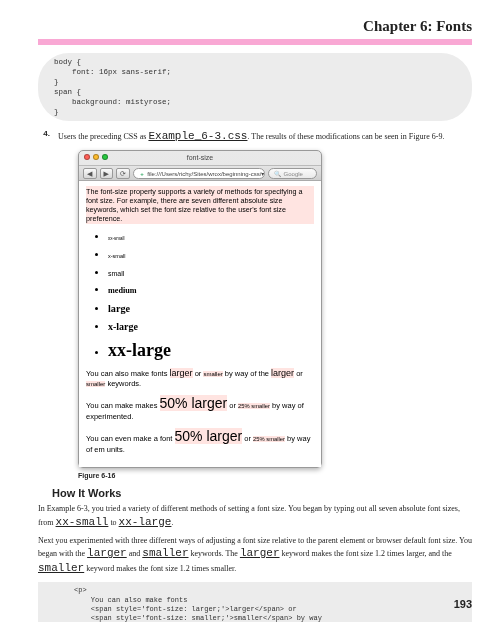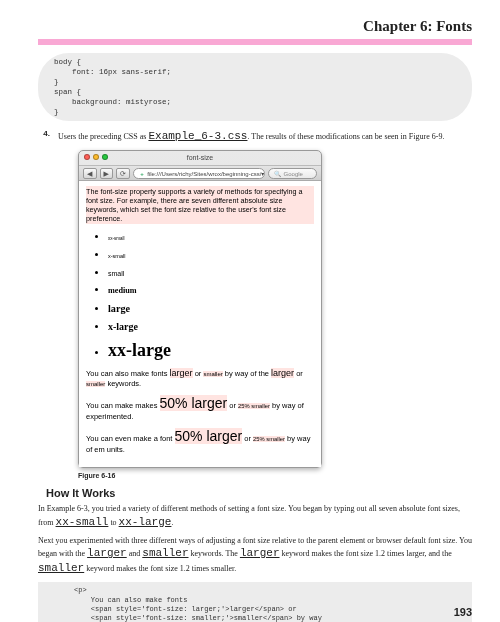--- a/index.html
+++ b/index.html
@@ -147,40 +147,40 @@
   .fig-caption {
     font-family: Arial, sans-serif;
     font-size: 7px;
     font-weight: bold;
     margin: 4px 0 8px 40px;
   }
   .h2 {
     font-family: Arial, sans-serif;
     font-size: 11px;
     font-weight: bold;
-    margin: 8px 0 5px 8px;
+    margin: 8px 0 5px 14px;
   }
   .para {
     font-size: 8px;
     line-height: 1.35;
     margin: 0 0 6px 0;
   }
   .code-block2 {
     background: #ececec;
     font-family: "Courier New", monospace;
     font-size: 7px;
     line-height: 1.35;
     padding: 4px 8px 4px 36px;
     color: #333;
     white-space: pre;
     margin-top: 4px;
   }
   .page-num {
     position: absolute;
-    bottom: 4px;
+    bottom: 12px;
     right: 28px;
     font-family: Arial, sans-serif;
     font-size: 11px;
     font-weight: bold;
   }
 </style>
 </head>
 <body>
 
 <div class="page">

